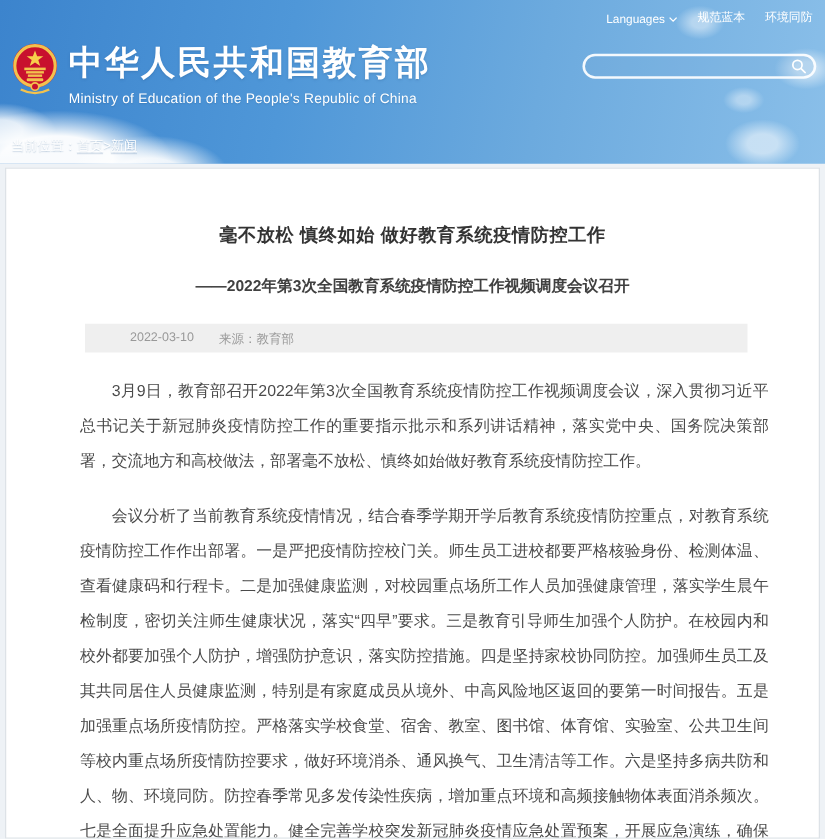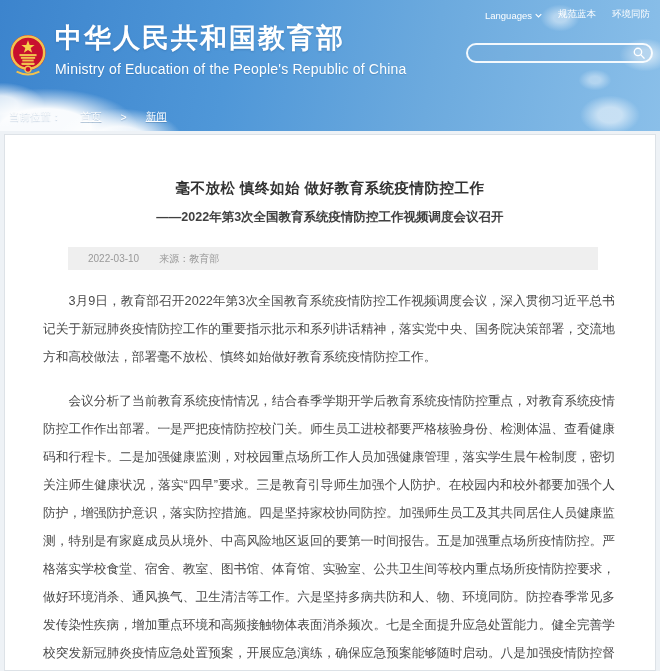--- a/index.html
+++ b/index.html
@@ -20,53 +20,53 @@
       linear-gradient(100deg,#3c84cd 0%, #4f97d8 35%, #6caade 65%, #8abfe9 100%);
   }
 
   .toplinks { position:absolute; top:8px; right:10px; display:flex; align-items:flex-end;
     gap:16px; color:#ffffff; font-size:9.5px;margin-left:18px; }
   .toplinks .lnk { display:flex; align-items:center; gap:3px; cursor:pointer; white-space:nowrap; }
   .chev { width:7px; height:7px; display:inline-block; }
 
   .emblem { position:absolute; left:9px; top:32px; width:38px; height:47px; }
 
-  .sitename { position:absolute; left:55px; top:20px; color:#ffffff; }
+  .sitename { position:absolute; left:55px; top:32px; color:#ffffff; }
   .sitename .cn { font-size:27px; font-weight:bold; letter-spacing:2px;
     text-shadow:0 1px 2px rgba(40,90,140,.35); white-space:nowrap; }
-  .sitename .en { font-size:14px; margin-top:5px; letter-spacing:.2px;
+  .sitename .en { font-size:11px; margin-top:5px; letter-spacing:.2px;
     text-shadow:0 1px 1px rgba(40,90,140,.3); white-space:nowrap; }
 
   .searchbox { position:absolute; left:466px; top:43px; width:187px; height:20px;
     border:2px solid rgba(255,255,255,.92); border-radius:11px;
     background:rgba(120,170,215,.18); display:flex; align-items:center; }
   .searchbox input { flex:1; border:none; outline:none; background:transparent;
     font-size:10px; color:#fff; padding:0 4px 0 10px; height:14px; }
   .search-ic { width:12px; height:12px; margin-right:6px; flex:0 0 auto; cursor:pointer; }
 
   .breadcrumb { position:absolute; left:9px; bottom:7px; display:flex; align-items:center;
-    gap:19px; color:#ffffff; font-size:10.5px; text-shadow:0 1px 1px rgba(40,90,140,.3); }
+    gap:0; color:#ffffff; font-size:10.5px; text-shadow:0 1px 1px rgba(40,90,140,.3); }
   .breadcrumb .bc-link { cursor:pointer;text-decoration:underline; }
 
   
   .card { margin:3px 4px 0 4px; width:652px; height:537px; background:#ffffff;
     border:1px solid #dde2e7; overflow:hidden; }
 
   .art-title { margin-top:44px; text-align:center; font-size:14.5px; font-weight:bold;
     color:#333333; letter-spacing:.5px; }
-  .art-subtitle { margin-top:11px; text-align:center; font-size:12.5px; font-weight:bold;
+  .art-subtitle { margin-top:23px; text-align:center; font-size:12.5px; font-weight:bold;
     color:#404040; }
 
   .metabar { margin:21px 57px 0 63px; height:23px; background:#efefef;
-    display:flex; align-items:center; gap:20px; padding-left:20px;
+    display:flex; align-items:center; gap:20px; padding-left:36px;
     font-size:10px; color:#999999; }
 
   .art-body { margin:17px 40px 0 38px; font-size:12.7px; color:#4a4a4a;
     line-height:28px; text-align:justify; }
-  .art-body p { text-indent:2em; margin-bottom:16px; }
+  .art-body p { text-indent:2em; margin-bottom:16px;margin-left:21px; }
 </style>
 </head>
 <body>
 
 <div class="banner">
 
   <div class="toplinks">
     <span class="lnk">
       <span>Languages</span>
       <svg class="chev" viewBox="0 0 10 10">

